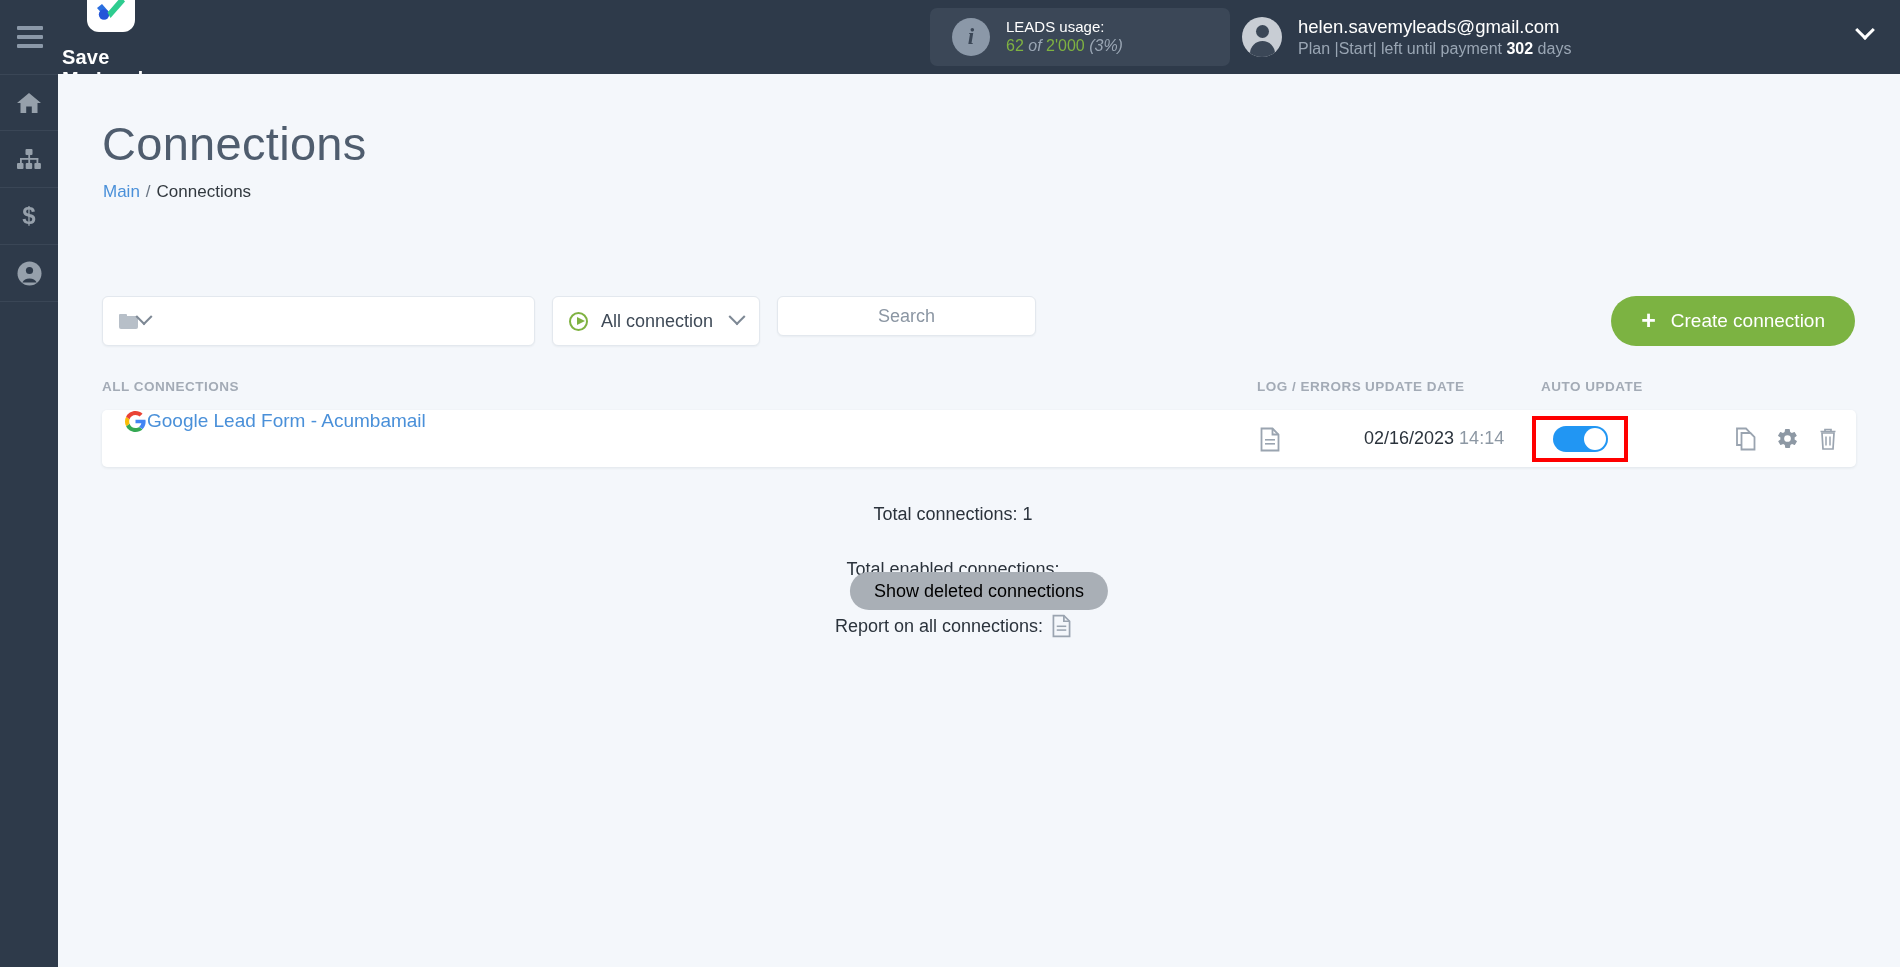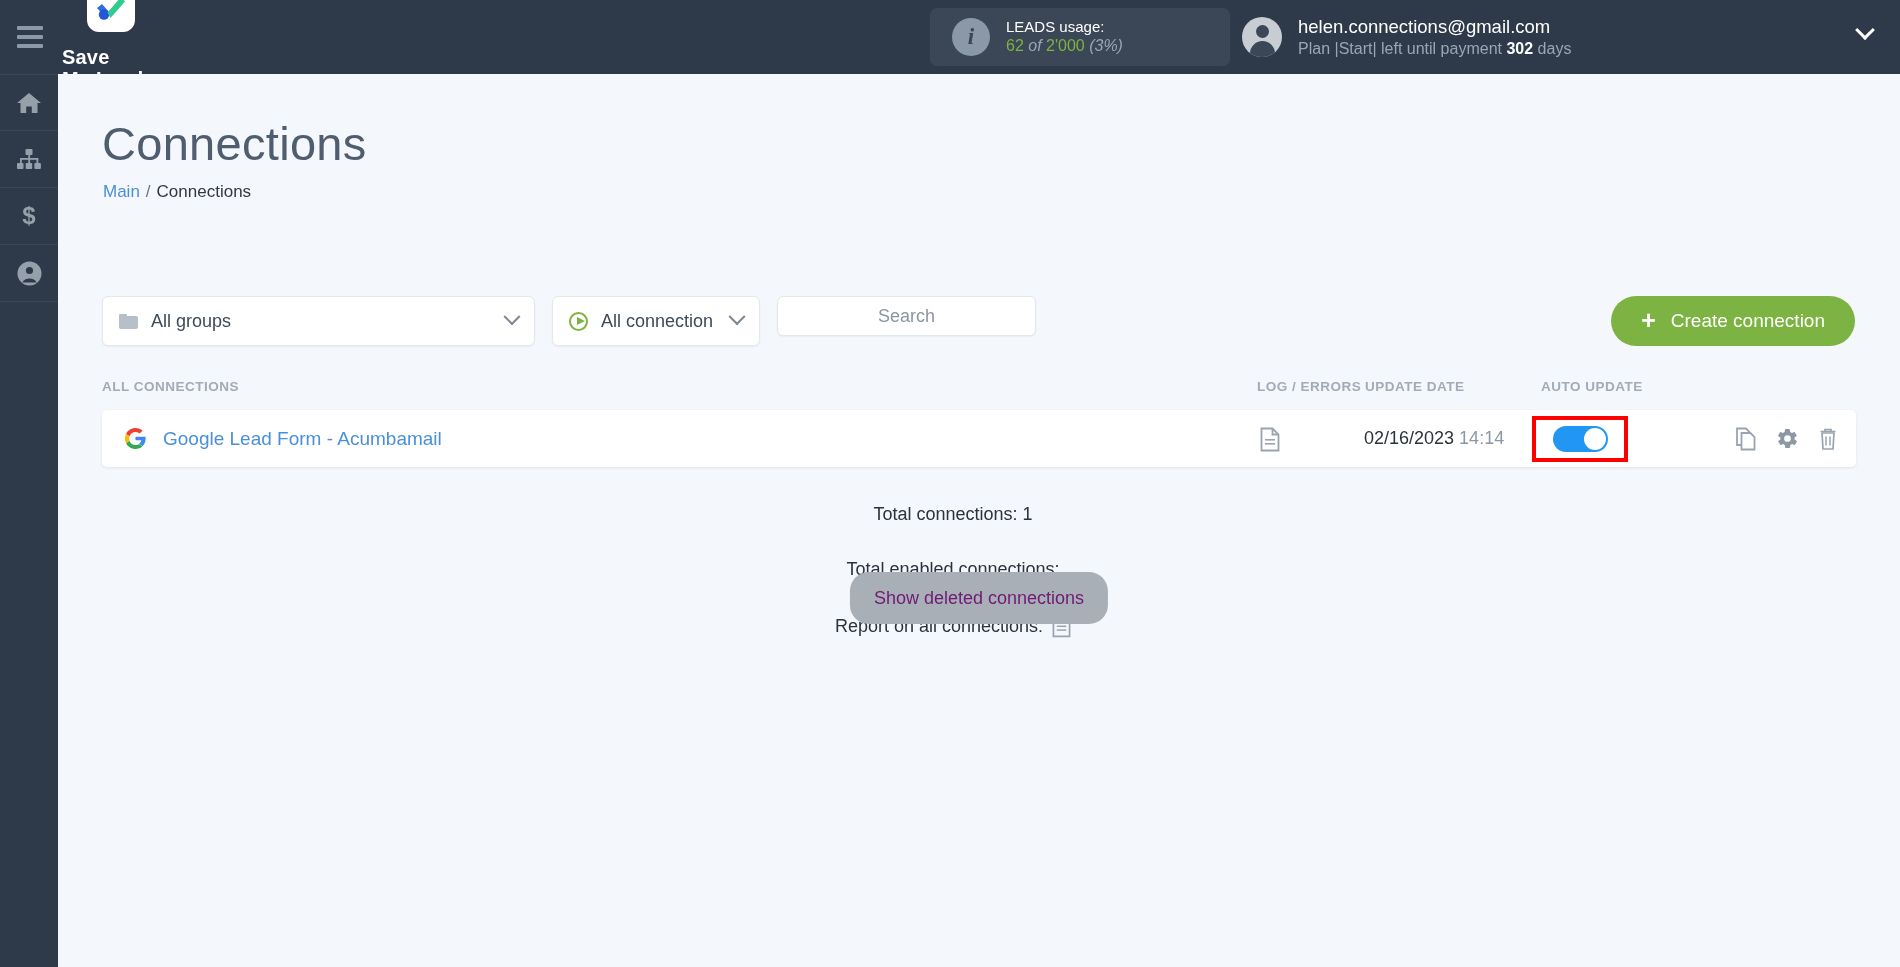--- a/index.html
+++ b/index.html
@@ -251,21 +251,21 @@
   
   .tbl-row {
     position: absolute; left: 44px; top: 336px;
     width: 1754px; height: 57px;
     background: #ffffff;
     border-radius: 5px;
     box-shadow: 0 1px 3px rgba(24,40,60,.09);
   }
   .row-name {
     position: absolute; left: 22px; top: 0; height: 57px;
-    display: flex; align-items: center; gap: 16px;
+    display: flex; align-items: flex-start; 
     cursor: pointer;
   }
   .row-name .txt { font-size: 19px; color: #4a90d9; }
   .g-ico { width: 23px; height: 23px; flex: none; }
 
   .row-log   { position: absolute; left: 1158px; top: 17px; cursor: pointer; }
   .row-date  { position: absolute; left: 1262px; top: 18px; font-size: 18px; color: #2b333c; white-space: nowrap; }
   .row-date .tm { color: #8d98a4; }
 
   .toggle-wrap {
@@ -304,24 +304,24 @@
     gap: 34px;
     font-size: 18px;
     color: #2b333c;
     flex-direction: column;
   }
   .totals .item { display: flex; align-items: center; gap: 9px; }
 
   .show-deleted {
     position: absolute; left: 50%; top: 498px;
     transform: translateX(-50%);
-    height: 52px; padding: 0 24px;
+    height: 38px; padding: 0 24px;
     background: #a9afb6;
     border: none; border-radius: 19px;
-    color: #701a75;
+    color: #000000;
     font-size: 18px;
     font-family: "Liberation Sans", sans-serif;
     cursor: pointer;
   }
 </style>
 </head>
 <body>
 
 <div class="topbar">
 
@@ -354,21 +354,21 @@
         <span class="of">of</span>
         <span class="tot">2'000</span>
         <span class="pct">(3%)</span>
       </div>
     </div>
   </div>
 
   <div class="account">
     <div class="avatar"></div>
     <div>
-      <div class="acct-l1">helen.connections@gmail.com</div>
+      <div class="acct-l1">helen.savemyleads@gmail.com</div>
       <div class="acct-l2">
         <span>Plan |Start| left until payment</span>
         <b>302</b>
         <span>days</span>
       </div>
     </div>
   </div>
 
   <div class="chev-header"></div>
 </div>
@@ -423,21 +423,20 @@
   <div class="page-title">Connections</div>
 
   <div class="breadcrumb">
     <a href="#">Main</a><span class="sep">/</span><span>Connections</span>
   </div>
 
   <div class="filters">
 
     <div class="select-box select-groups">
       <span class="folder-ico"></span>
-      <span class="lbl">All groups</span>
       <span class="chev"></span>
     </div>
 
     <div class="select-box select-conn">
       <span class="play-ico"></span>
       <span class="lbl">All connection</span>
       <span class="chev"></span>
     </div>
 
     <input class="search-box" type="text" placeholder="Search" style="">

